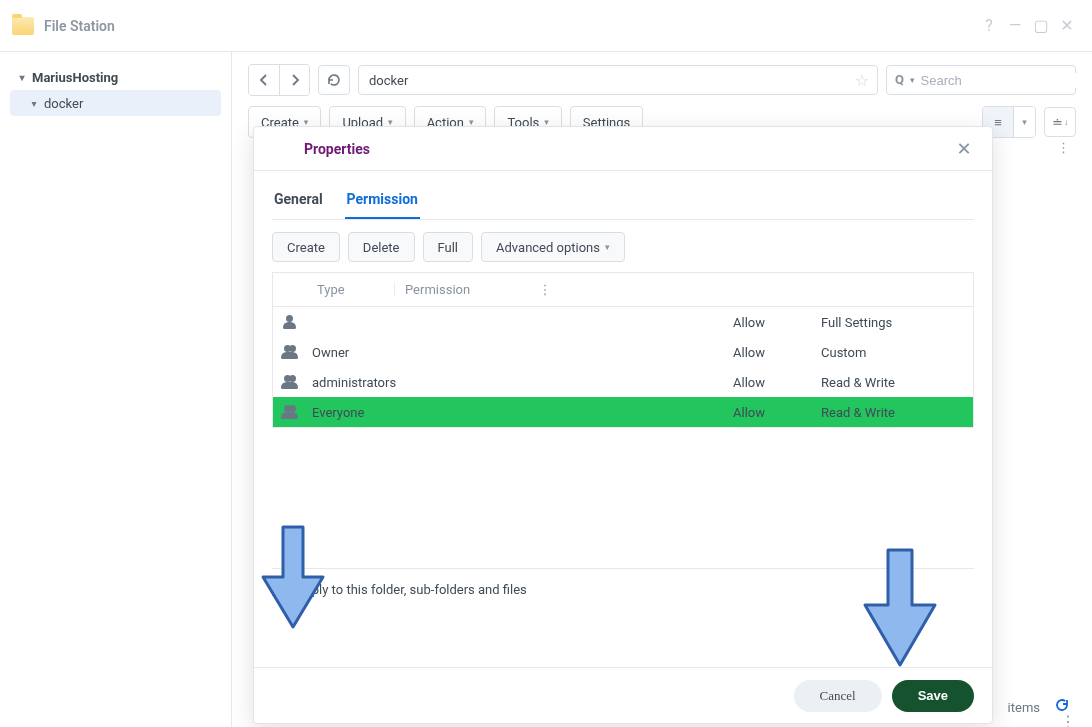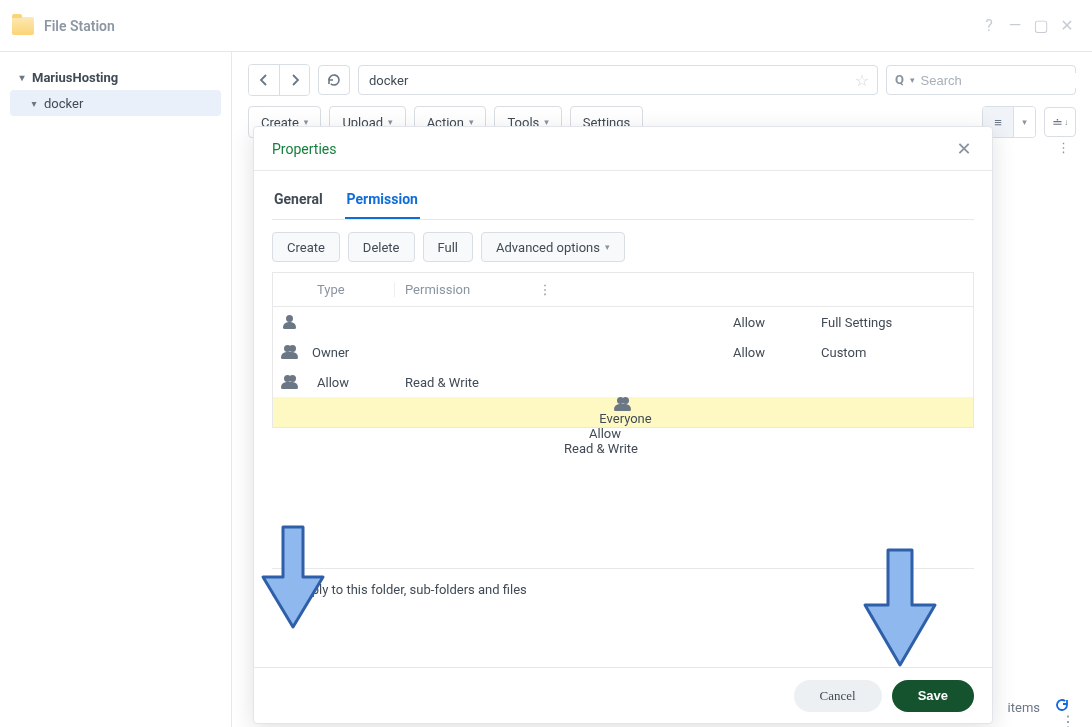--- a/index.html
+++ b/index.html
@@ -42,39 +42,39 @@
   .tb-btn { height:32px; padding:0 12px; border:1px solid #d9dee4; border-radius:4px; background:#fff; display:flex; align-items:center; gap:5px; color:#414b55; cursor:pointer; font-size:13px; }
   .caret-dn { font-size:9px; color:#8a94a0; }
   .view-group { display:flex; border:1px solid #d9dee4; border-radius:4px; overflow:hidden; }
   .view-btn { width:30px; height:30px; display:flex; align-items:center; justify-content:center; background:#fff; color:#6b7785; cursor:pointer; }
   .view-btn.active { background:#f0f3f7; }
   .view-btn + .view-btn { border-left:1px solid #d9dee4; }
   
   
   .modal { position:absolute; left:253px; top:126px; width:740px; height:598px; background:#fff; border:1px solid #e1e5ea; border-radius:4px; box-shadow: 0 6px 24px rgba(0,0,0,0.12); display:flex; flex-direction:column; }
   .modal-hdr { height:44px; border-bottom:1px solid #e8e8e8; display:flex; align-items:center; padding:0 18px; }
-  .modal-hdr .mtitle { font-weight:400; color:#15803d; font-size:14px; }
+  .modal-hdr .mtitle { font-weight:700; color:#701a75; font-size:14px;margin-left:32px; }
   .modal-hdr .close { margin-left:auto; color:#8a94a0; font-size:18px; cursor:pointer; width:20px; text-align:center; }
   .modal-body { flex:1; padding: 14px 18px 0 18px; display:flex; flex-direction:column; position:relative; }
   .tabs { display:flex; gap:20px; border-bottom:1px solid #e8e8e8; margin-bottom:12px; }
   .tab { padding:6px 2px 10px 2px; font-size:14px; font-weight:700; color:#414b55; cursor:pointer; border-bottom:2px solid transparent; }
   .tab.active { color:#0f6dd8; border-bottom-color:#0f6dd8; }
   .perm-toolbar { display:flex; gap:8px; margin-bottom:10px; }
   .perm-btn { height:30px; padding:0 14px; border:1px solid #d9dee4; border-radius:4px; background:#f8f9fb; display:flex; align-items:center; gap:5px; color:#414b55; cursor:pointer; font-size:13px; }
   
   .perm-table { border:1px solid #e8e8e8; border-radius:0; }
   .pt-head { display:flex; height:34px; align-items:center; background:#fff; border-bottom:1px solid #e8e8e8; color:#8a94a0; font-size:13px; }
   .col-ico { width:34px; }
   .col-ug { flex:1; padding-left:5px; border-right:1px solid #eceff2; }
   .col-type { width:88px; padding-left:10px; border-right:1px solid #eceff2; }
   .col-perm { width:138px; padding-left:10px; }
   .col-more { width:24px; text-align:center; color:#8a94a0; }
   .pt-row { display:flex; height:30px; align-items:center; font-size:13px; color:#414b55; }
   .pt-row:nth-child(odd){}
-  .pt-row.sel { background:#fef9c3;flex-direction:column; }
+  .pt-row.sel { background:#22c55e; }
   .uicon { width:34px; display:flex; align-items:center; justify-content:center; color:#6b7785; }
   .silhouette { width:14px; height:14px; position:relative; }
   .silhouette:before { content:""; position:absolute; top:0; left:3px; width:7px; height:7px; background:#6b7785; border-radius:50%; }
   .silhouette:after { content:""; position:absolute; bottom:0; left:0; width:13px; height:7px; background:#6b7785; border-radius:7px 7px 2px 2px; }
   .silhouette.group { width:18px; }
   .silhouette.group:before { box-shadow: 5px 0 0 #6b7785; }
   .silhouette.group:after { width:17px; }
   
   .apply-row { position:absolute; left:18px; right:18px; bottom:70px; border-top:1px solid #e8e8e8; padding-top:12px; display:flex; align-items:center; gap:8px; }
   .chk { width:16px; height:16px; border:1.5px solid #0f6dd8; border-radius:3px; display:flex; align-items:center; justify-content:center; background:#fff; cursor:pointer; }
@@ -228,20 +228,21 @@
           </div>
         <div class="col-ug" style="border:none;">Owner</div>
         <div class="col-type" style="border:none;">Allow</div>
         <div class="col-perm">Custom</div>
         <div class="col-more"></div>
       </div>
       <div class="pt-row">
         <div class="uicon">
             <div class="silhouette group"></div>
           </div>
+        <div class="col-ug" style="border:none;">administrators</div>
         <div class="col-type" style="border:none;">Allow</div>
         <div class="col-perm">Read &amp; Write</div>
         <div class="col-more"></div>
       </div>
       <div class="pt-row sel">
         <div class="uicon">
             <div class="silhouette group"></div>
           </div>
         <div class="col-ug" style="border:none;">Everyone</div>
         <div class="col-type" style="border:none;">Allow</div>

